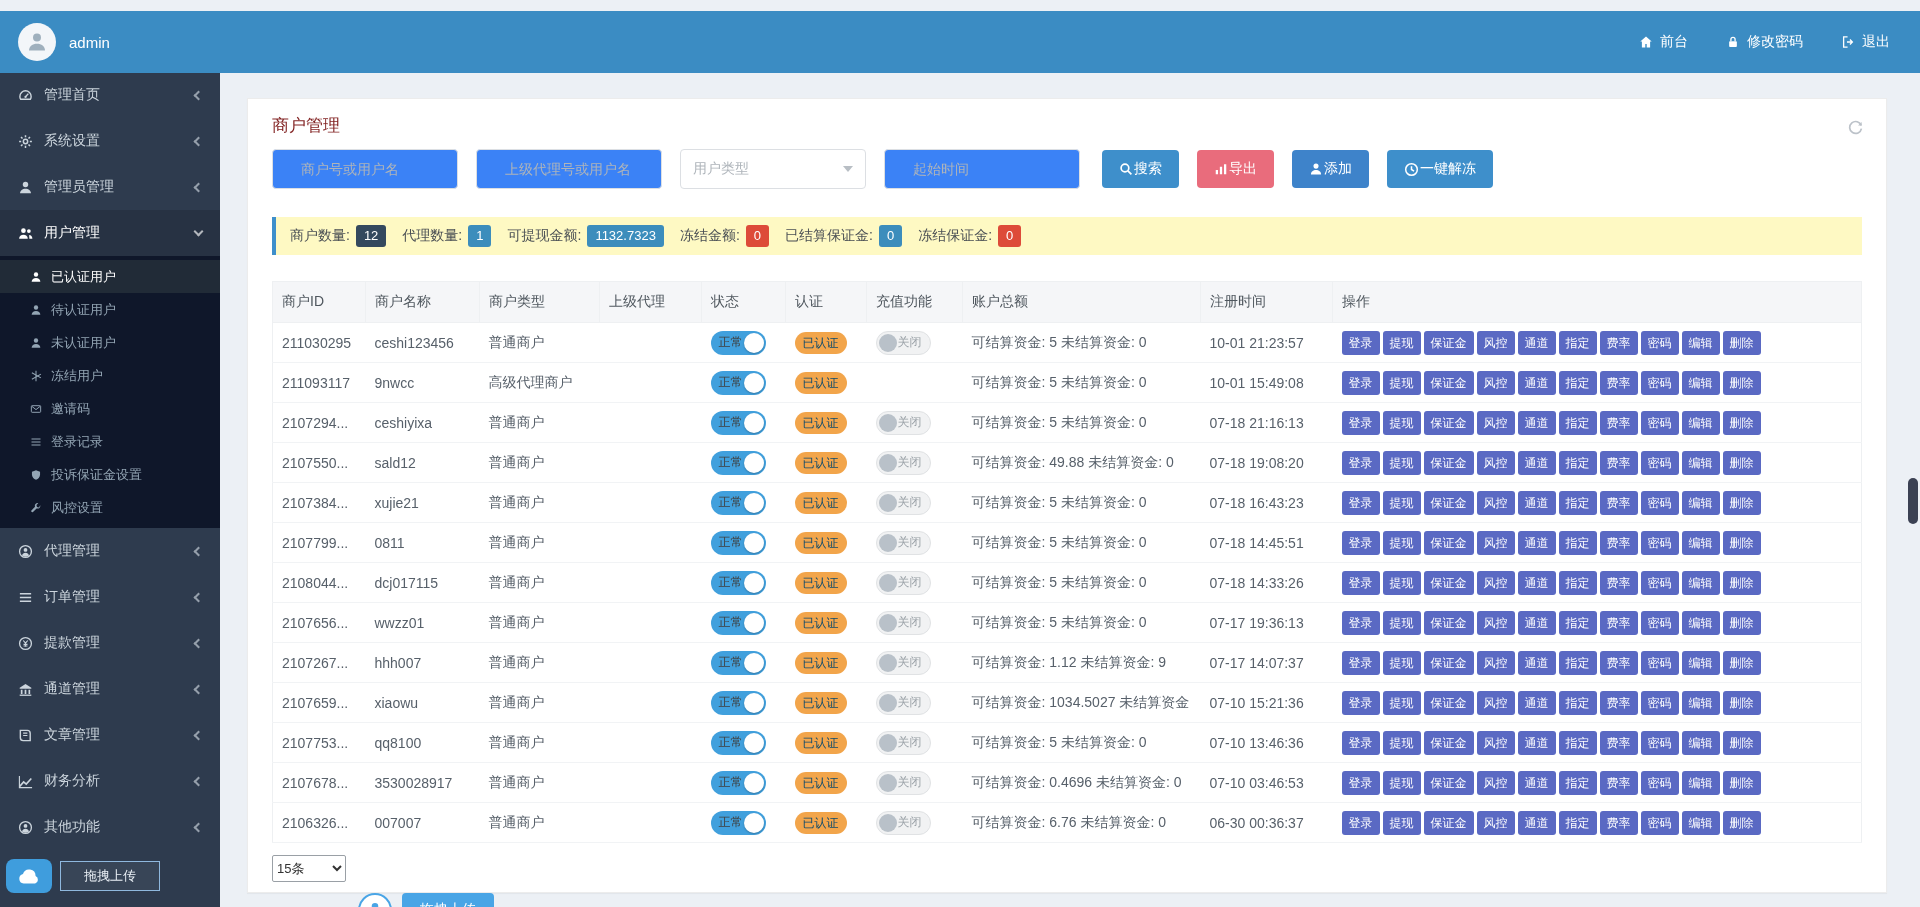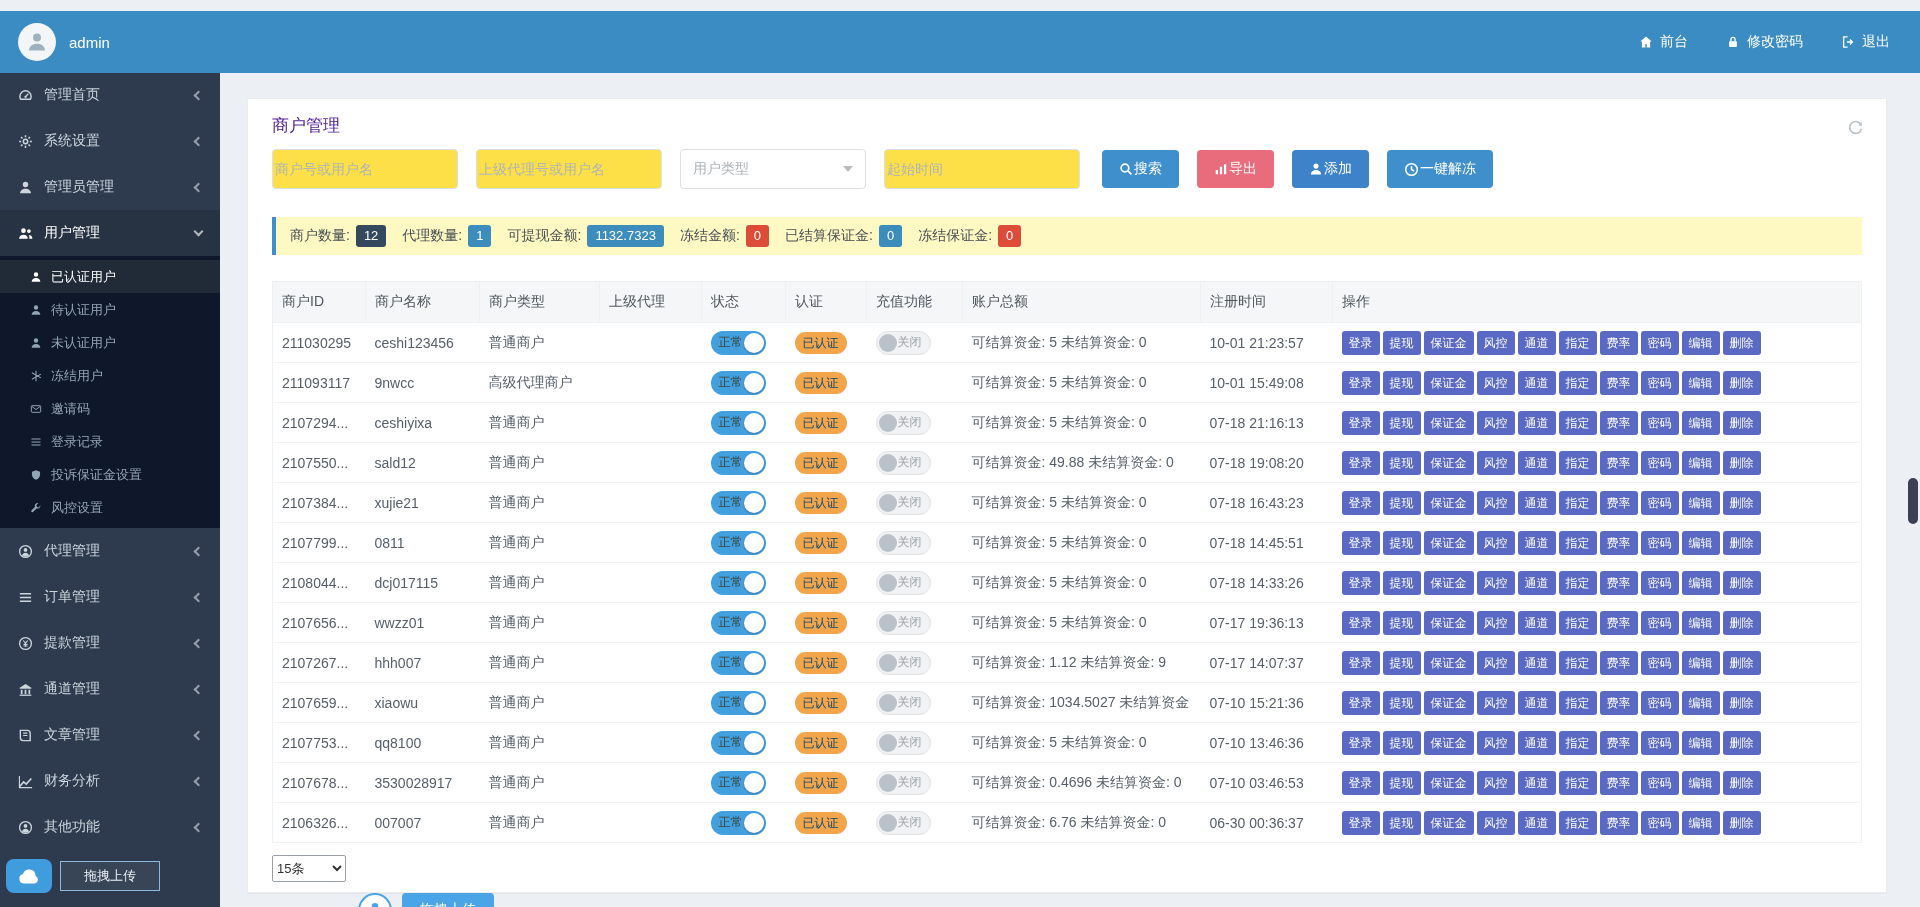--- a/index.html
+++ b/index.html
@@ -27,25 +27,25 @@
   .submenu{list-style:none;background:#0f172a;padding:4px 0;}
   .sitem{display:flex;align-items:center;gap:9px;height:33px;padding:0 18px 0 30px;color:#93a5b4;font-size:13px;cursor:pointer;}
   .sitem.active{background:#212b37;color:#fff;}
   .side-upload{position:absolute;left:6px;bottom:14px;display:flex;align-items:center;gap:8px;z-index:25;}
   .cloud-chip{width:46px;height:34px;border-radius:8px;background:#3f9ddd;color:#ffffff;display:flex;align-items:center;justify-content:center;}
   .upload-box{min-width:100px;height:30px;border:1px solid #8fb8de;display:flex;align-items:center;justify-content:center;color:#e9eff5;font-size:13px;background:rgba(255,255,255,.05);padding:0 12px;}
 
   
   .content{position:absolute;left:220px;top:62px;width:1700px;height:845px;padding:36px 33px 0 27px;}
   .panel{background:#fff;border:1px solid #ececec;box-shadow:0 1px 1px rgba(0,0,0,.04);padding:12px 24px 10px;position:relative;}
-  .title{font-size:17px;color:#4c1d95;font-weight:400;margin:4px 0 13px;height:21px;line-height:21px;}
+  .title{font-size:17px;color:#7f1d1d;font-weight:400;margin:4px 0 13px;height:21px;line-height:21px;}
   .refresh{position:absolute;top:20px;right:22px;color:#bcc2c9;cursor:pointer;}
 
   .filters{display:flex;align-items:center;height:40px;margin-bottom:28px;}
-  .f-input{height:40px;width:186px;border:1px solid #dcdfe3;border-radius:4px;padding:0 2px;font-size:14px;color:#333;margin-right:18px;outline:none;background:#fde047;font-family:inherit;}
+  .f-input{height:40px;width:186px;border:1px solid #dcdfe3;border-radius:4px;padding:0 28px;font-size:14px;color:#333;margin-right:18px;outline:none;background:#3b82f6;font-family:inherit;}
   .f-input::placeholder{color:#aeb4ba;}
   .f-input.wide{width:196px;}
   .f-select{height:40px;width:186px;border:1px solid #dcdfe3;border-radius:4px;display:flex;align-items:center;justify-content:space-between;padding:0 12px;font-size:14px;color:#aeb4ba;margin-right:18px;cursor:pointer;background:#fff;}
   .caret{width:0;height:0;border-left:5px solid transparent;border-right:5px solid transparent;border-top:6px solid #b8bec4;}
   .f-btns{display:flex;align-items:center;gap:18px;margin-left:4px;}
   .btn{height:38px;border:none;border-radius:4px;color:#fff;font-size:14px;display:inline-flex;align-items:center;gap:1px;padding:0 17px;cursor:pointer;font-family:inherit;white-space:nowrap;}
   .btn-search{background:#3e8fcb;}
   .btn-export{background:#e96c7c;}
   .btn-add{background:#3e83ca;}
   .btn-unfreeze{background:#3e8fcb;}

